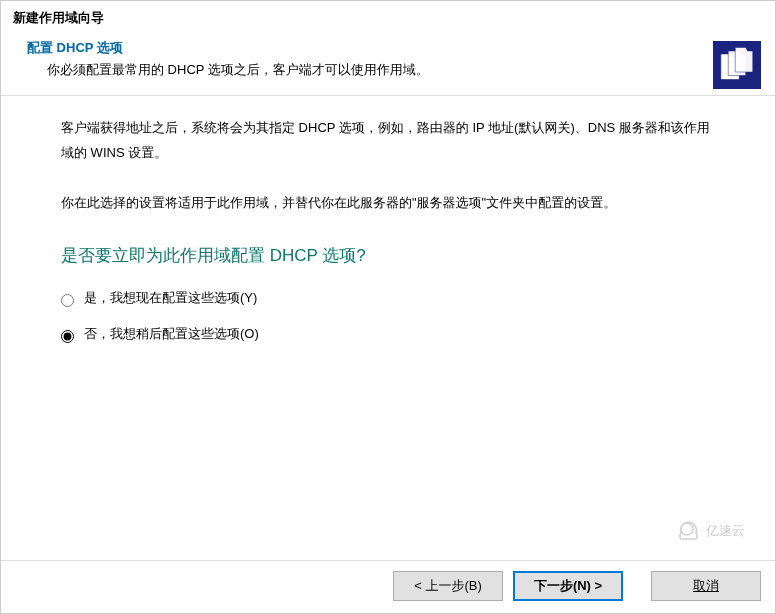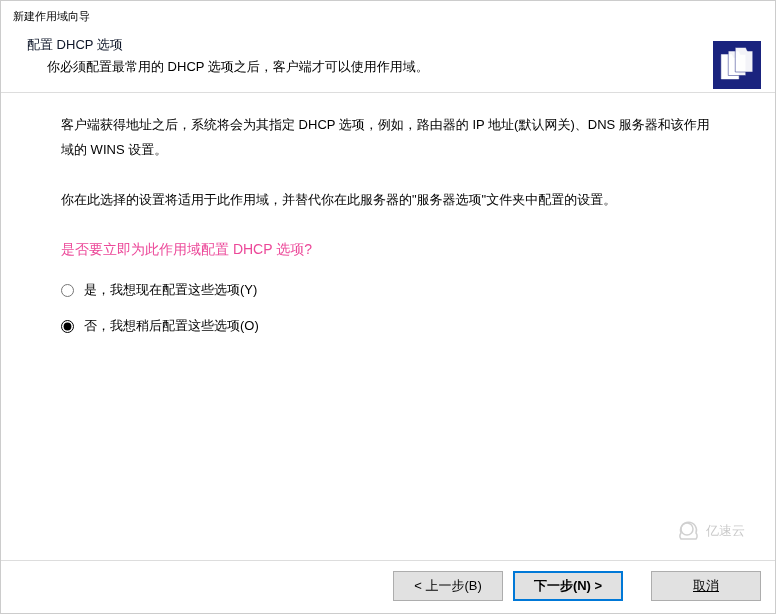--- a/index.html
+++ b/index.html
@@ -24,30 +24,30 @@
       flex-direction: column;
       border: 1px solid #cccccc;
     }
     .header-area {
       padding: 8px 12px 6px 12px;
       background: #ffffff;
       border-bottom: 1px solid #dddddd;
       position: relative;
     }
     .wizard-title {
-      font-size: 11px;
-      font-weight: normal;
+      font-size: 13px;
+      font-weight: bold;
       margin-bottom: 12px;
       color: #000;
     }
     .section-title {
       font-size: 13px;
-      font-weight: normal;
+      font-weight: bold;
       margin-left: 14px;
-      color: #0f172a;
+      color: #0369a1;
       margin-bottom: 4px;
     }
     .section-subtitle {
       font-size: 13px;
       margin-left: 34px;
       margin-bottom: 10px;
       color: #000;
     }
     .header-icon {
       position: absolute;
@@ -73,30 +73,30 @@
     .paragraph {
       font-size: 13px;
       line-height: 1.9;
       margin-bottom: 28px;
       color: #000;
     }
     .paragraph.spaced {
       margin-bottom: 26px;
     }
     .question-text {
-      font-size: 14px;
+      font-size: 17px;
       margin-bottom: 22px;
-      color: #ec4899;
+      color: #0f766e;
     }
     .radio-group {
       margin-left: 0px;
     }
     .radio-option {
       display: flex;
-      align-items: center;
+      align-items: flex-end;
       margin-bottom: 18px;
       font-size: 13px;
     }
     .radio-option input[type="radio"] {
       margin-right: 10px;
       width: 13px;
       height: 13px;
       accent-color: #000;
     }
     .radio-option label {

